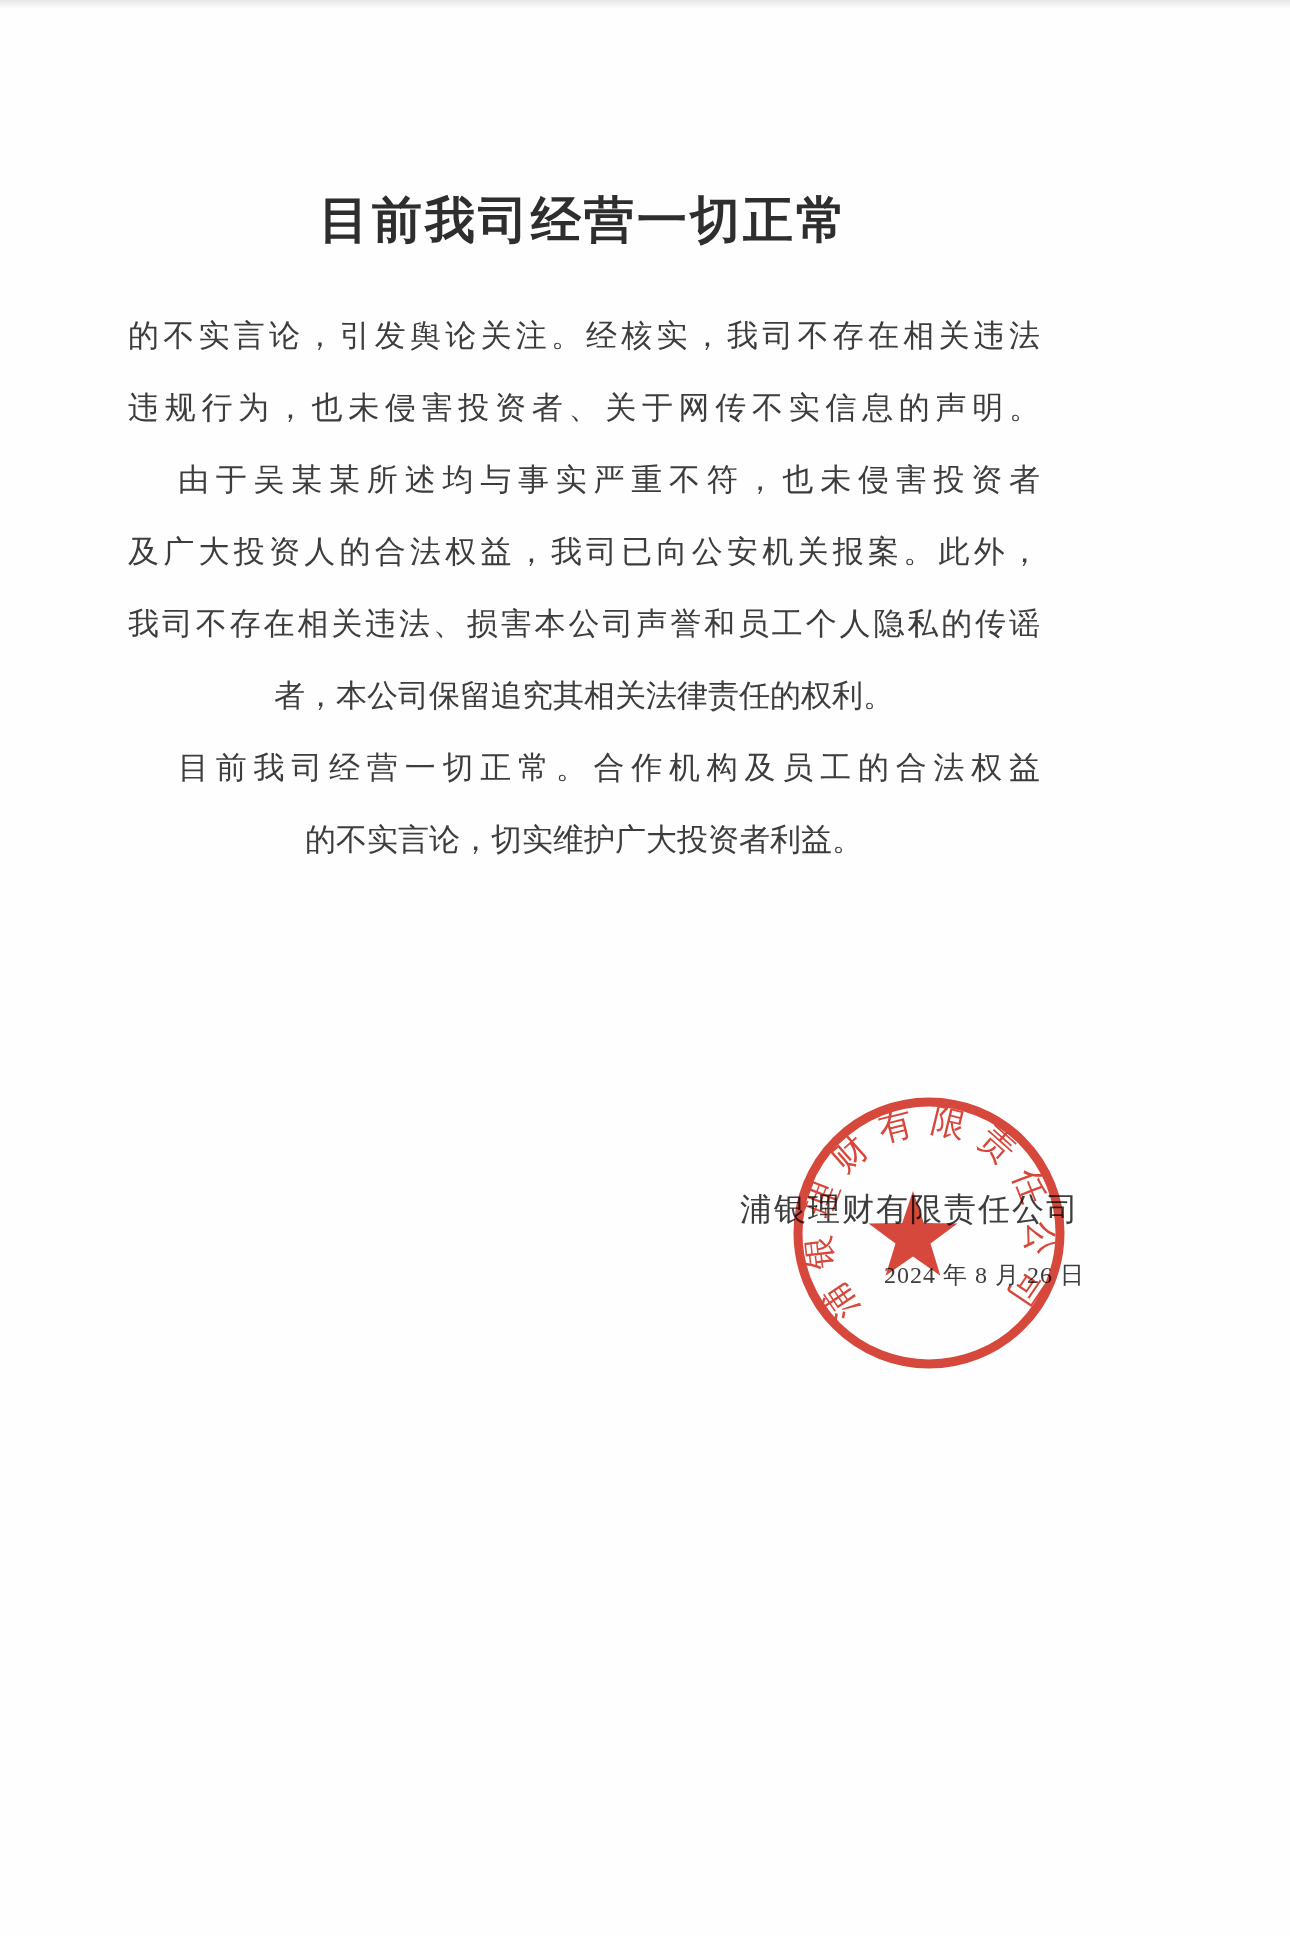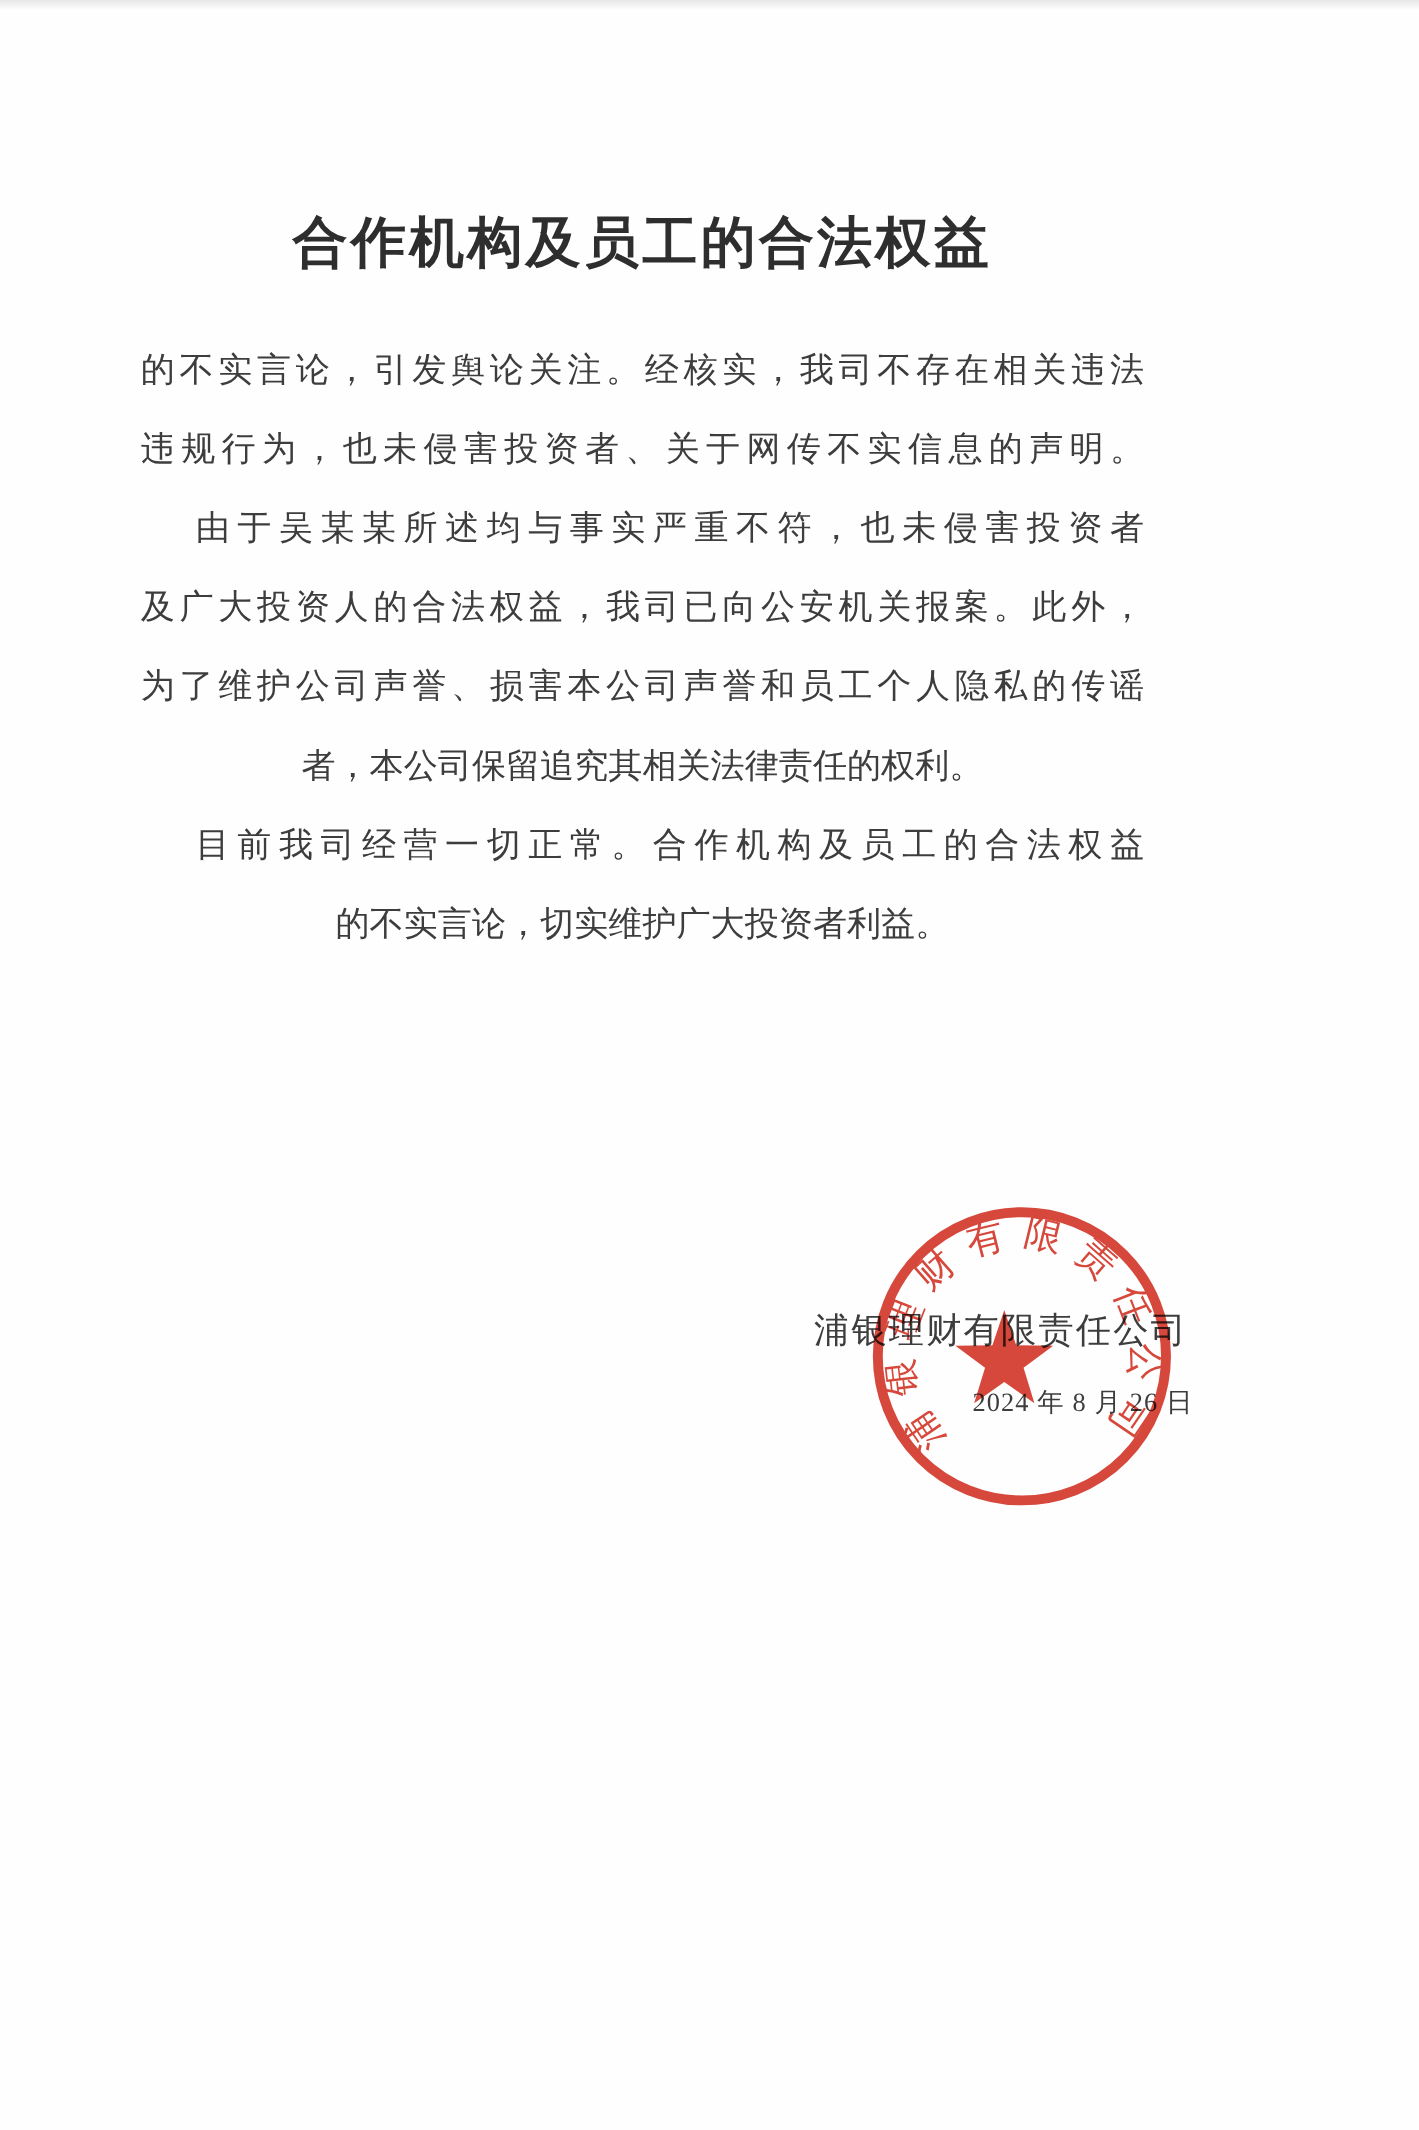--- a/index.html
+++ b/index.html
@@ -78,28 +78,28 @@
     height: 300px;
     mix-blend-mode: multiply;
     opacity: 0.93;
   }
 </style>
 </head>
 <body>
 
 <div class="top-shade"></div>
 
-<h1 class="doc-title">合作机构及员工的合法权益</h1>
+<h1 class="doc-title">目前我司经营一切正常</h1>
 
 <div class="body-text">
   <div class="line j">的不实言论，引发舆论关注。经核实，我司不存在相关违法</div>
   <div class="line j">违规行为，也未侵害投资者、关于网传不实信息的声明。</div>
   <div class="line j indent">由于吴某某所述均与事实严重不符，也未侵害投资者</div>
   <div class="line j">及广大投资人的合法权益，我司已向公安机关报案。此外，</div>
-  <div class="line j">为了维护公司声誉、损害本公司声誉和员工个人隐私的传谣</div>
+  <div class="line j">我司不存在相关违法、损害本公司声誉和员工个人隐私的传谣</div>
   <div class="line">者，本公司保留追究其相关法律责任的权利。</div>
   <div class="line j indent">目前我司经营一切正常。合作机构及员工的合法权益</div>
   <div class="line">的不实言论，切实维护广大投资者利益。</div>
 </div>
 
 <div class="signature">浦银理财有限责任公司</div>
 <div class="sig-date">2024 年 8 月 26 日</div>
 
 <svg class="seal" viewBox="0 0 300 300" xmlns="http://www.w3.org/2000/svg">
   <circle cx="150" cy="150" r="131" fill="none" stroke="#d43a2c" stroke-width="9"></circle>

